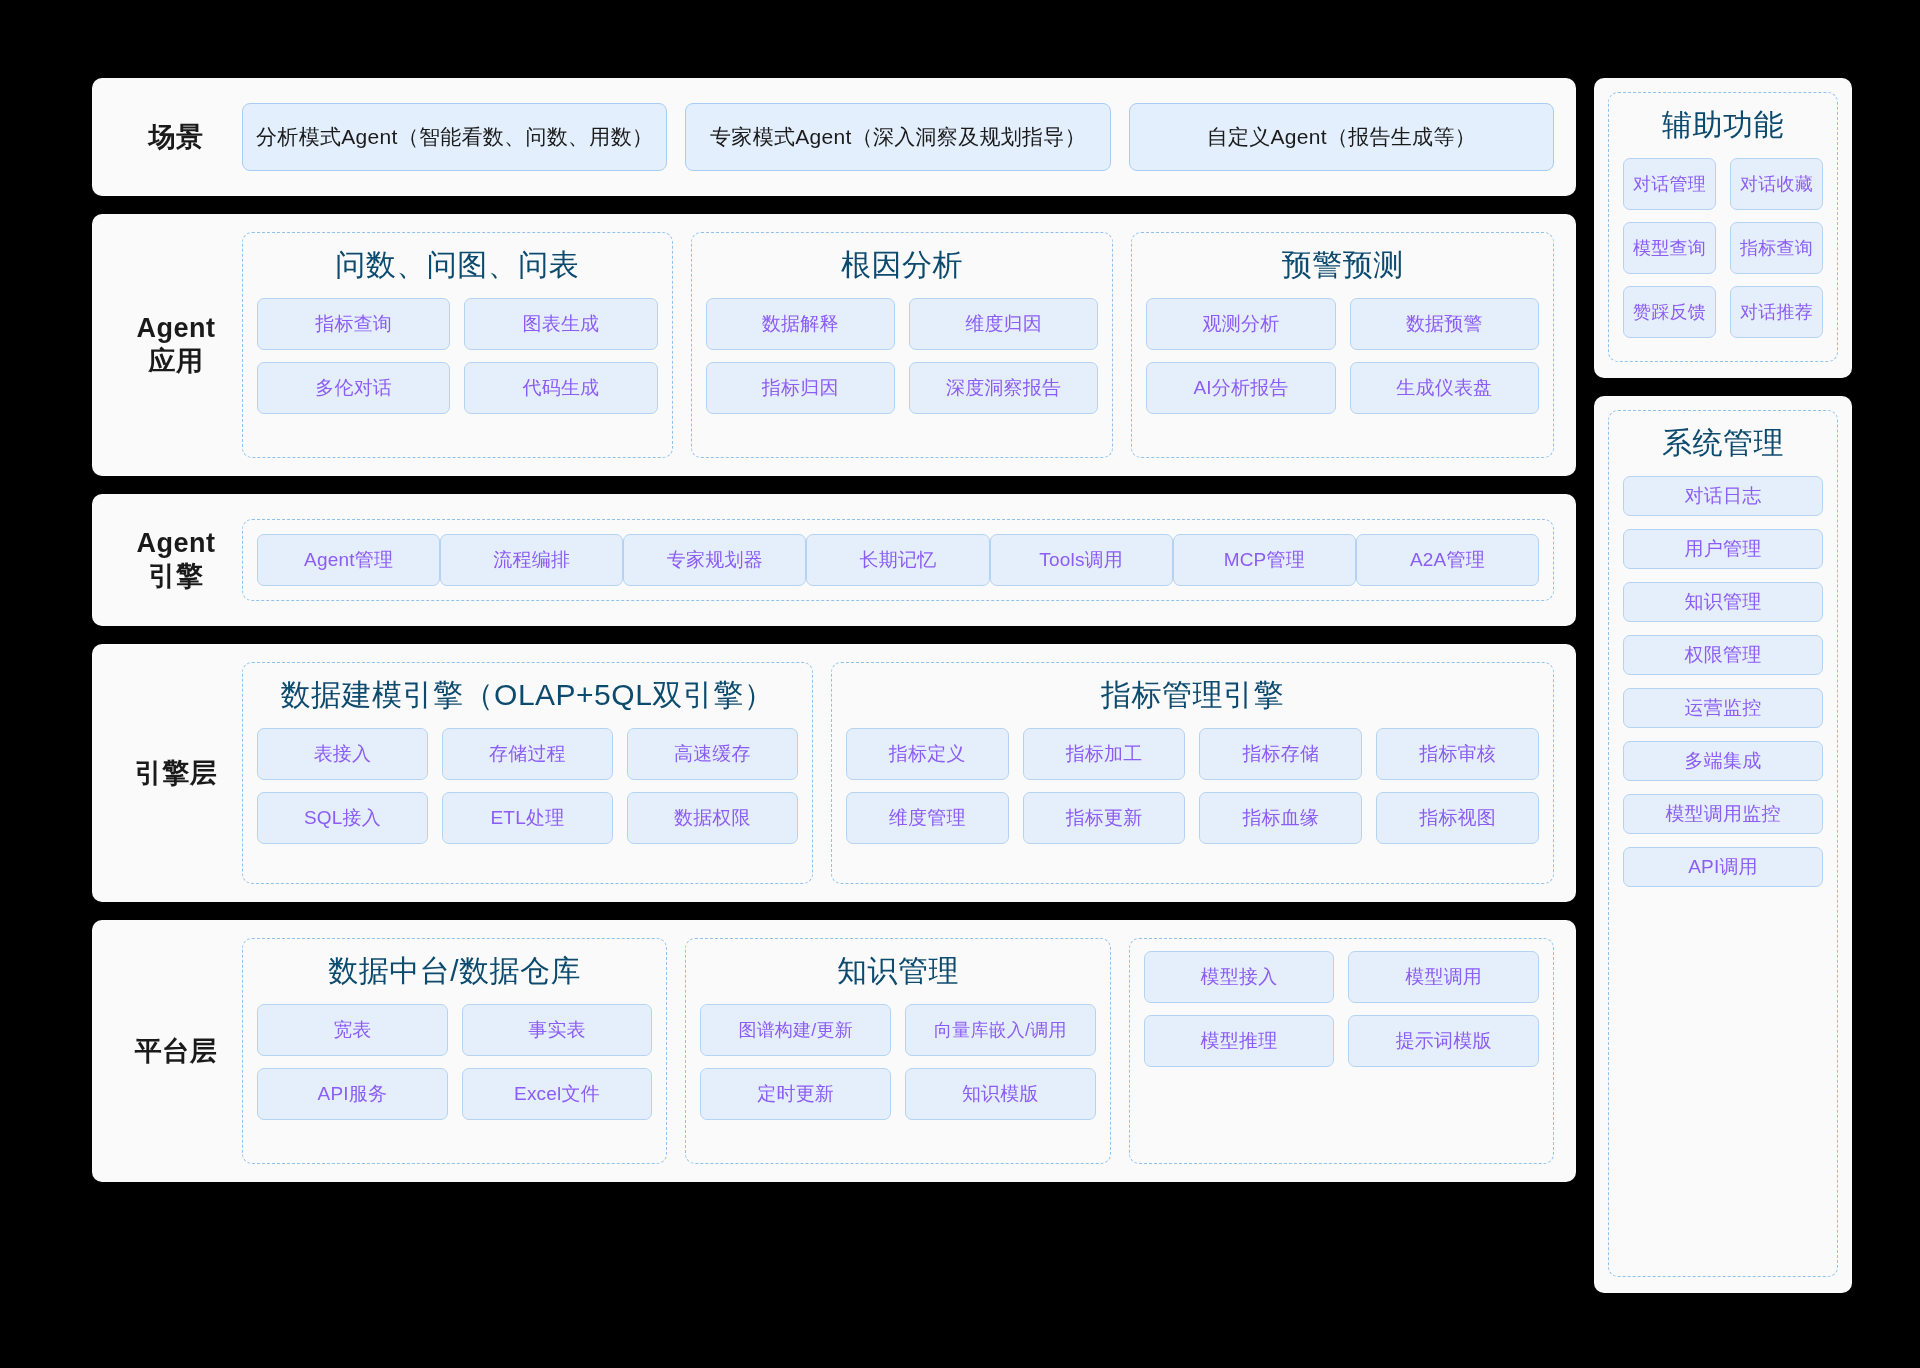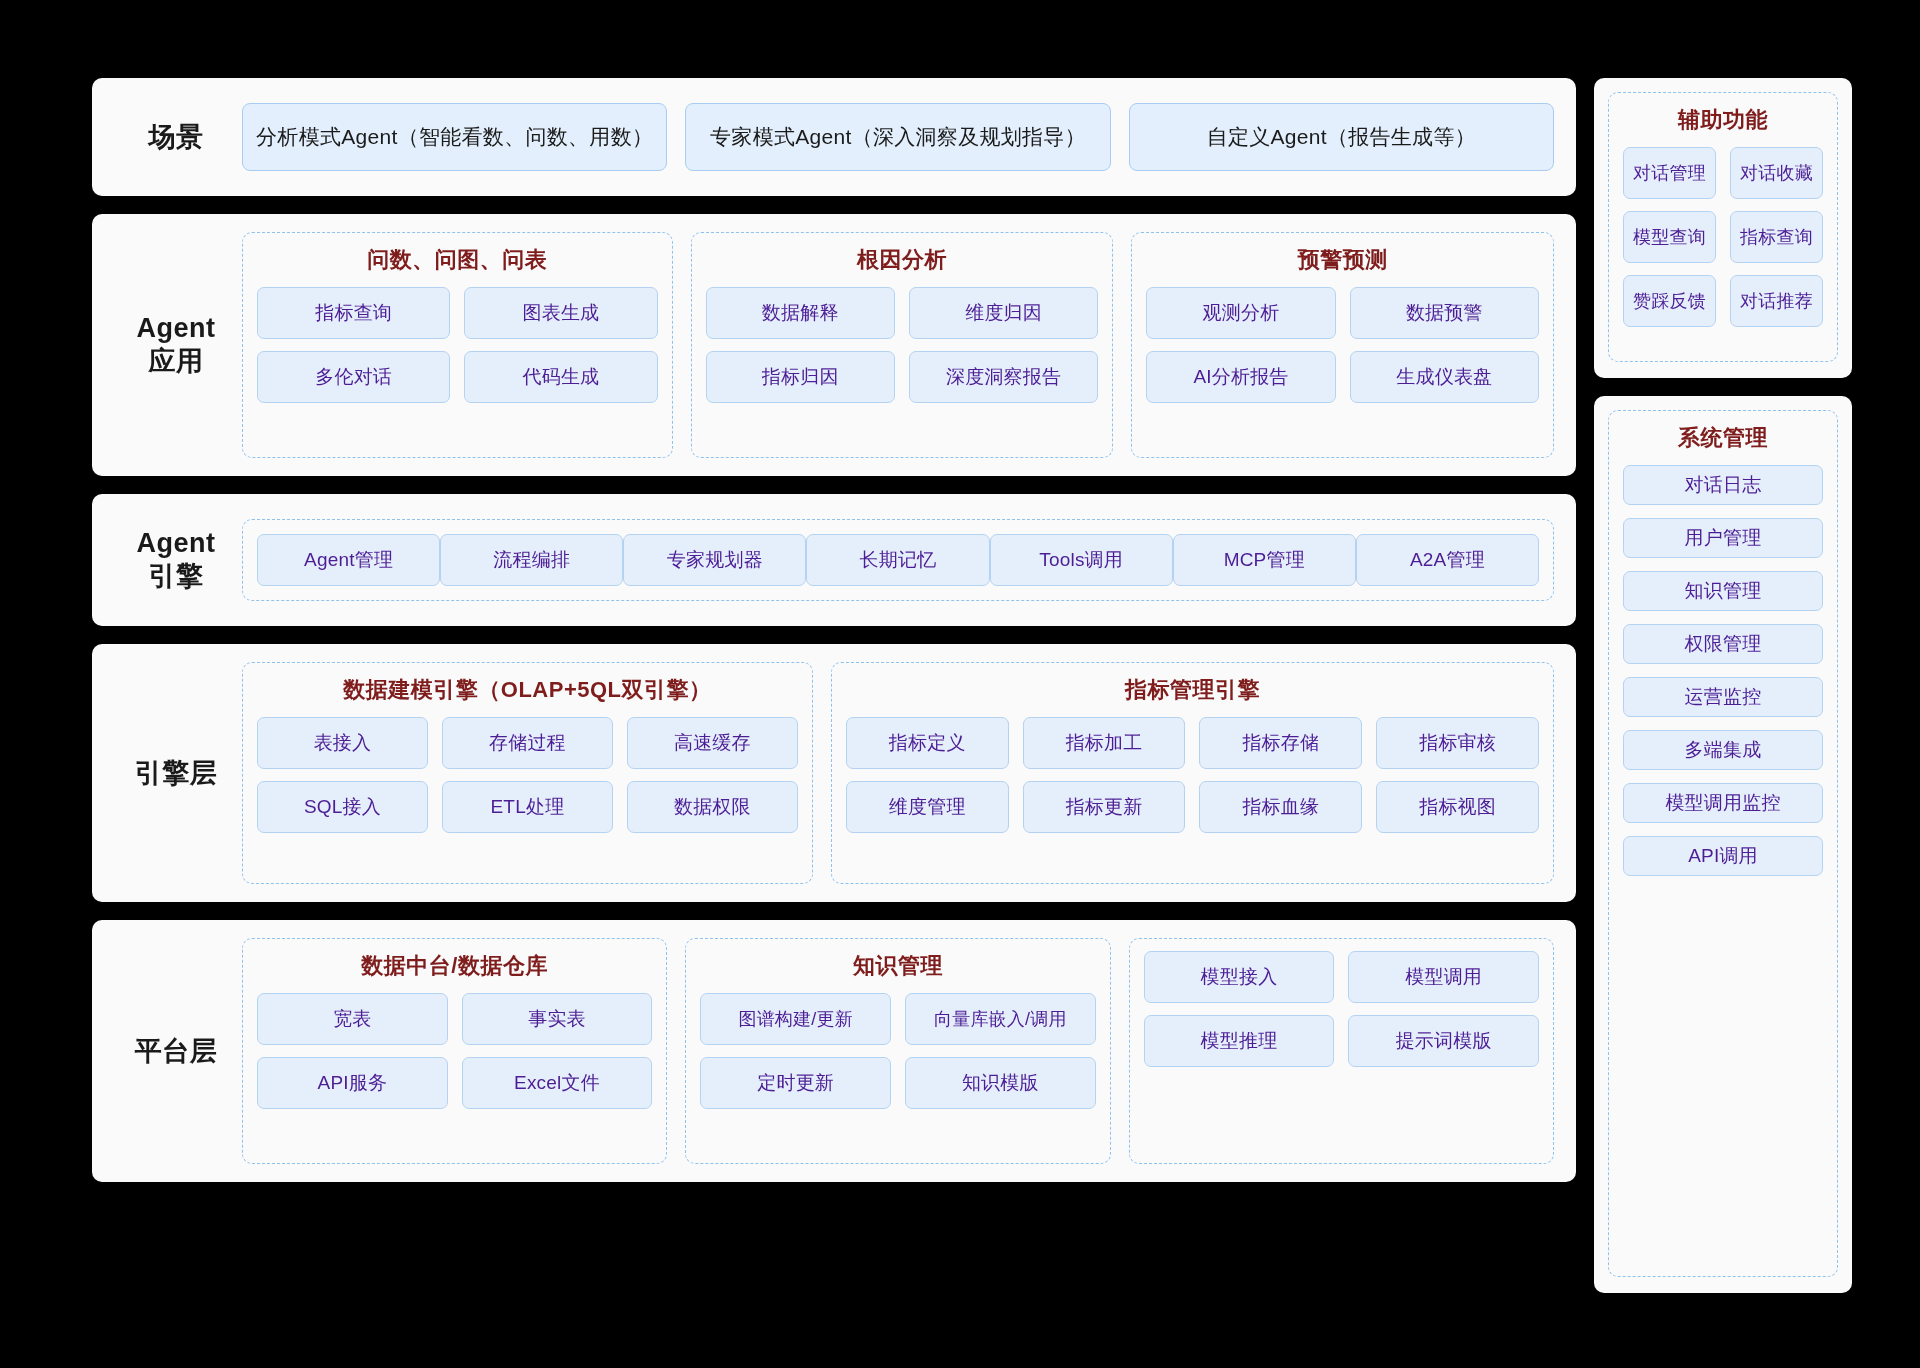--- a/index.html
+++ b/index.html
@@ -76,23 +76,23 @@
   .group {
     border: 1.8px dashed #8fc2ef;
     border-radius: 10px;
     padding: 12px 14px 16px;
     display: flex;
     flex-direction: column;
     background: transparent;
   }
   .group-title {
     text-align: center;
-    font-size: 22px;
-    font-weight: 700;
-    color: #7f1d1d;
+    font-size: 30px;
+    font-weight: 400;
+    color: #0c4a6e;
     margin-bottom: 12px;
     letter-spacing: 0.5px;
   }
   .grid2 {
     display: grid;
     grid-template-columns: 1fr 1fr;
     gap: 12px 14px;
   }
   .grid3 {
     display: grid;
@@ -106,21 +106,21 @@
   }
   .chip {
     background: #e5effb;
     border: 1.5px solid #b4d3f2;
     border-radius: 7px;
     height: 52px;
     display: flex;
     align-items: center;
     justify-content: center;
     font-size: 19px;
-    color: #4c1d95;
+    color: #8b5cf6;
     text-align: center;
     letter-spacing: 0.2px;
   }
   .chip.sm { font-size: 18px; }
 
   
   .band-app { height: 262px; align-items: stretch; padding-top: 18px; padding-bottom: 18px; }
   .band-app .band-title { display: flex; align-items: center; justify-content: center; }
   .band-app .band-body > .group { flex: 1 1 0; }
   .band-app .band-body > .group:nth-child(1) { flex: 1.02 1 0; }

